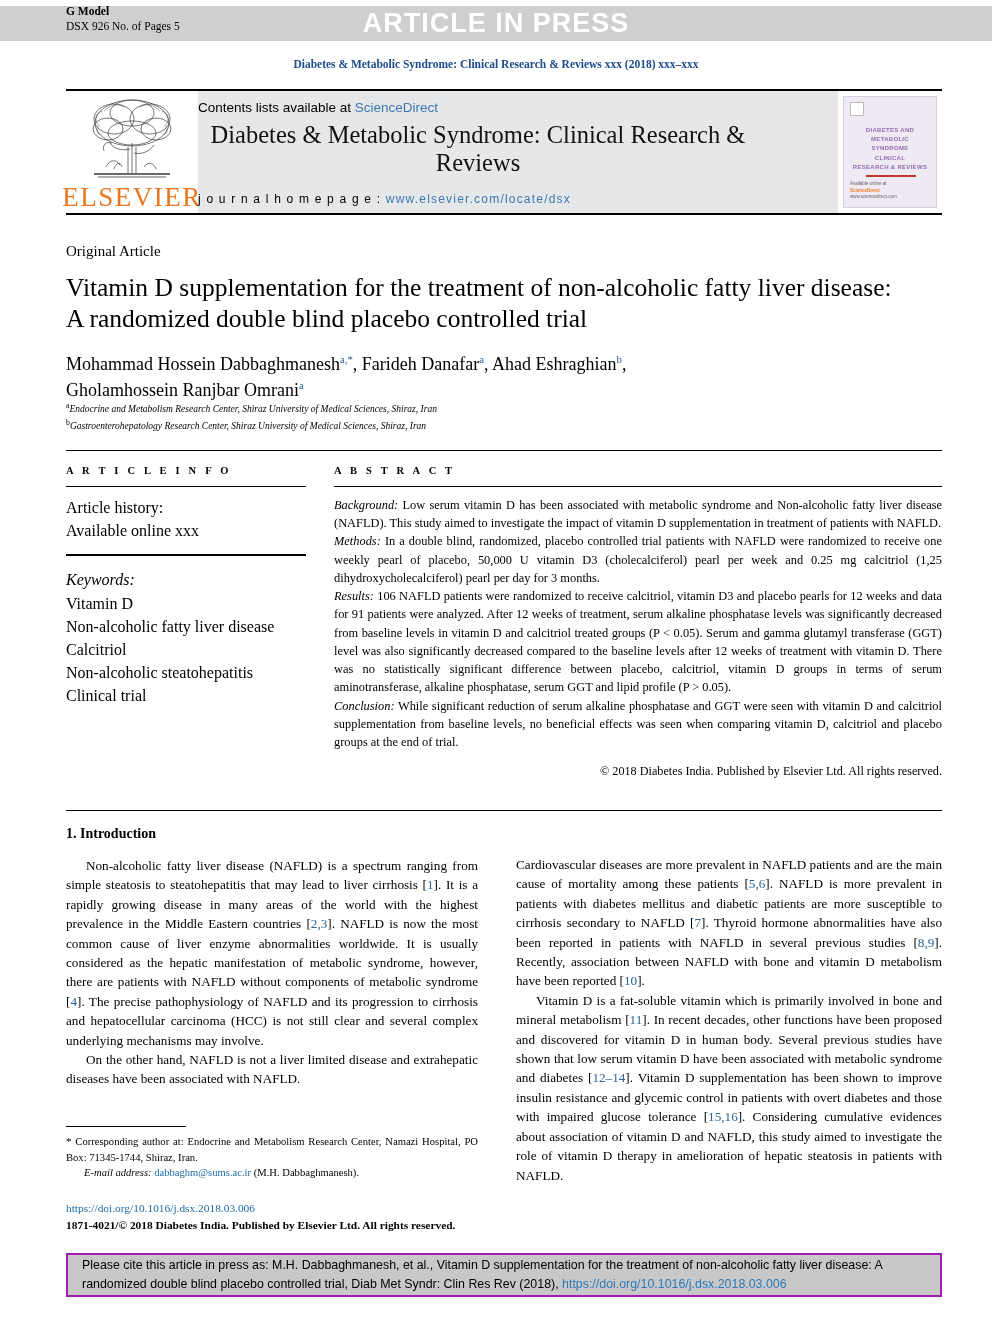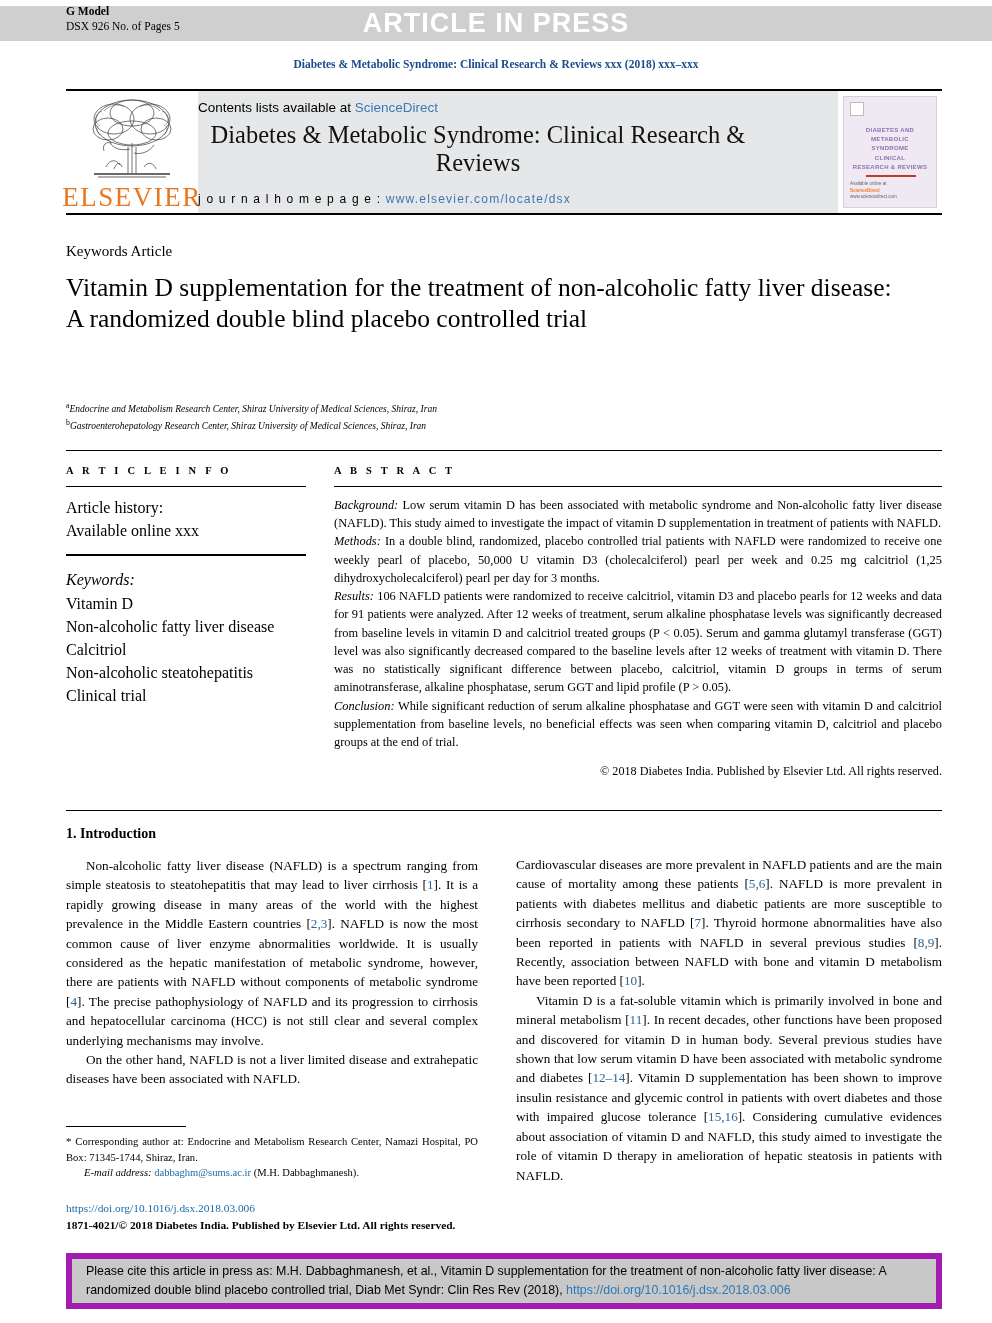--- a/index.html
+++ b/index.html
@@ -220,22 +220,22 @@
   .doi-block {
     position: absolute; left: 66px; top: 1200px; width: 460px;
     font-family: "Liberation Serif", serif;
     font-size: 11.4px; line-height: 1.45;
   }
   .doi-block .doi { color: #1a6aa8; }
   .doi-block .issn { font-weight: bold; }
 
   
   .cite-box {
-    position: absolute; left: 66px; top: 1253px; width: 876px; height: 56px;
-    background: #c8c8c8; border: 6px solid #a21caf;
+    position: absolute; left: 66px; top: 1253px; width: 876px; height: 44px;
+    background: #c8c8c8; border: 2px solid #a21caf;
     display: flex; align-items: center;
     padding: 0 14px;
   }
   .cite-text {
     font-family: "Liberation Sans", sans-serif;
     font-size: 12.4px; line-height: 1.55; color: #000;
   }
   .cite-text .link { color: #2a7ab9; }
 </style>
 </head>
@@ -311,24 +311,28 @@
         <div class="rule"></div>
         <div class="foot">
           <div>Available online at</div>
           <div class="sdlogo">ScienceDirect</div>
           <div>www.sciencedirect.com</div>
         </div>
       </div>
     </div>
   </div>
 
-  <div class="art-type">Keywords Article</div>
+  <div class="art-type">Original Article</div>
 
   <div class="art-title">Vitamin D supplementation for the treatment of non-alcoholic fatty liver disease: A randomized double blind placebo controlled trial</div>
 
+  <div class="authors">
+    <span>Mohammad Hossein Dabbaghmanesh</span><sup>a,*</sup><span>, Farideh Danafar</span><sup>a</sup><span>, Ahad Eshraghian</span><sup>b</sup><span>,</span><br>
+    <span>Gholamhossein Ranjbar Omrani</span><sup>a</sup>
+  </div>
 
   <div class="affils">
     <div>
       <sup>a</sup><span>Endocrine and Metabolism Research Center, Shiraz University of Medical Sciences, Shiraz, Iran</span>
     </div>
     <div>
       <sup>b</sup><span>Gastroenterohepatology Research Center, Shiraz University of Medical Sciences, Shiraz, Iran</span>
     </div>
   </div>
 

